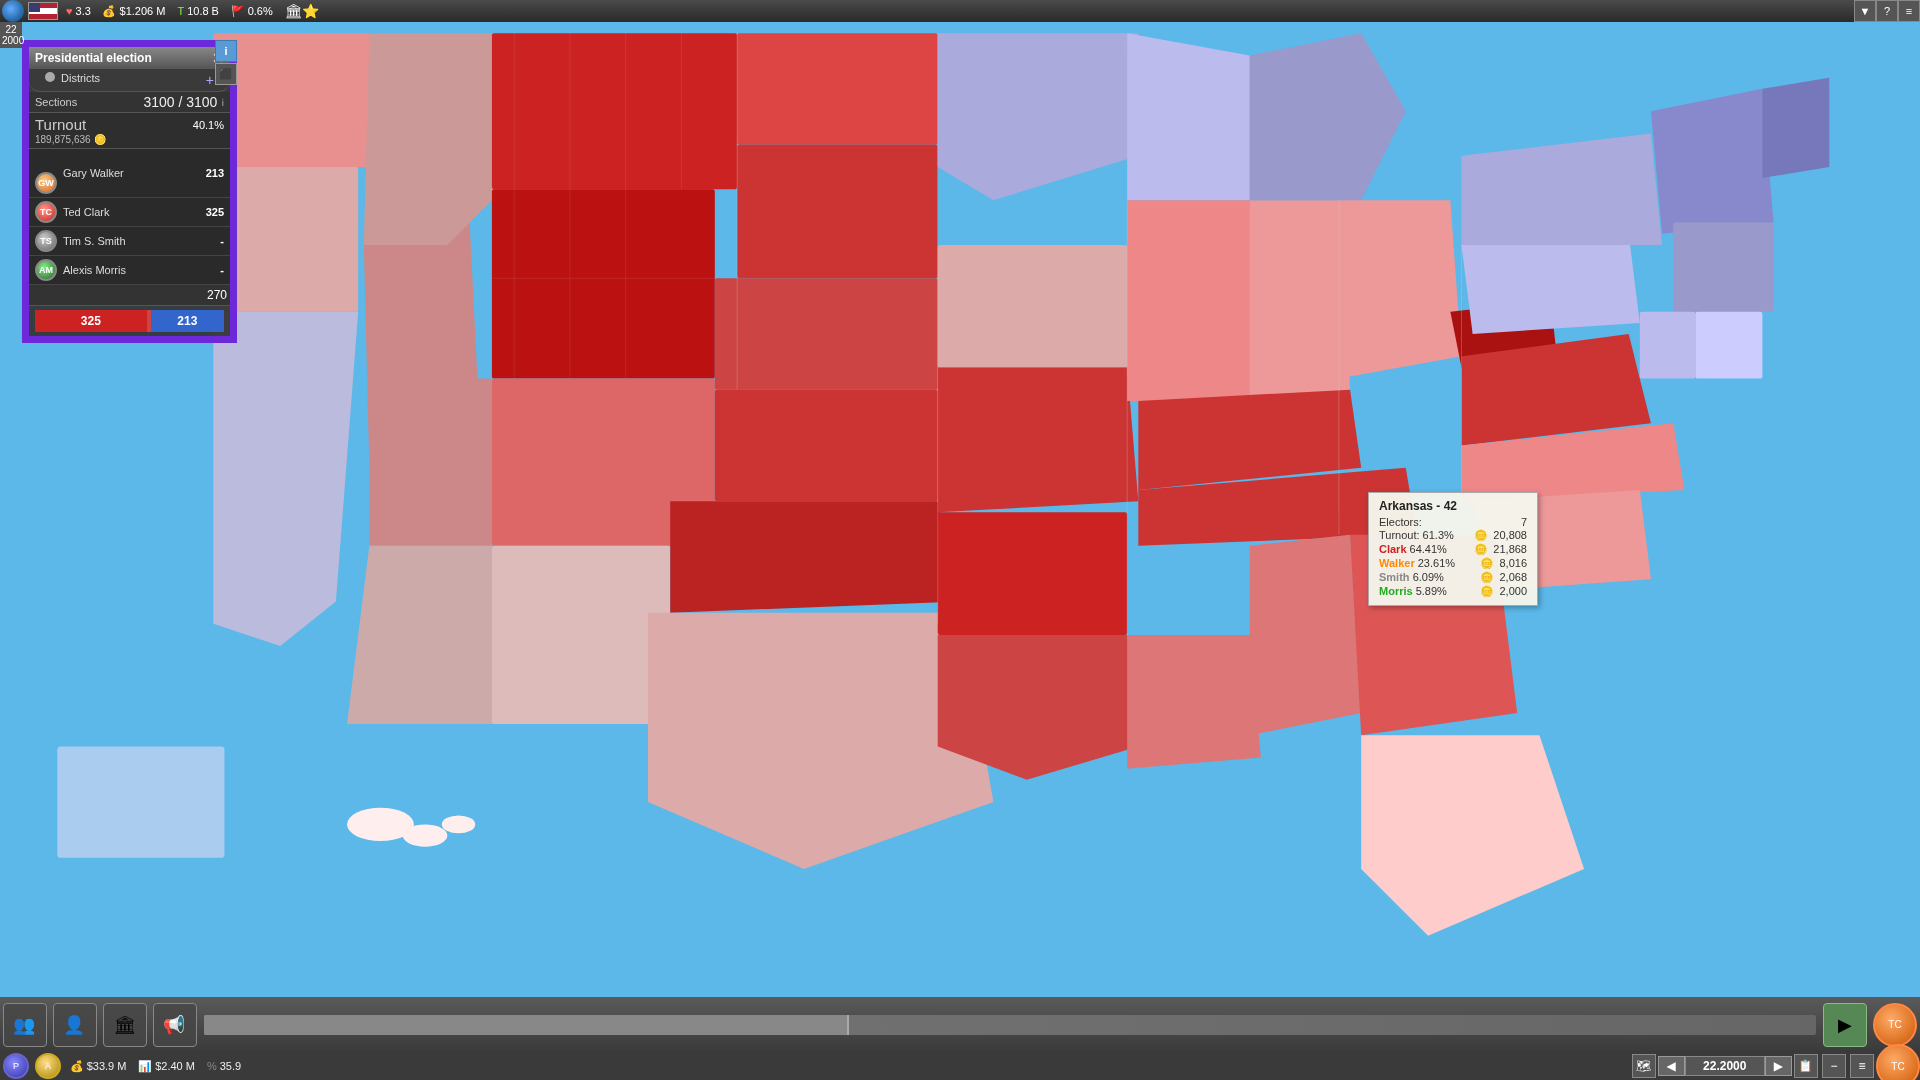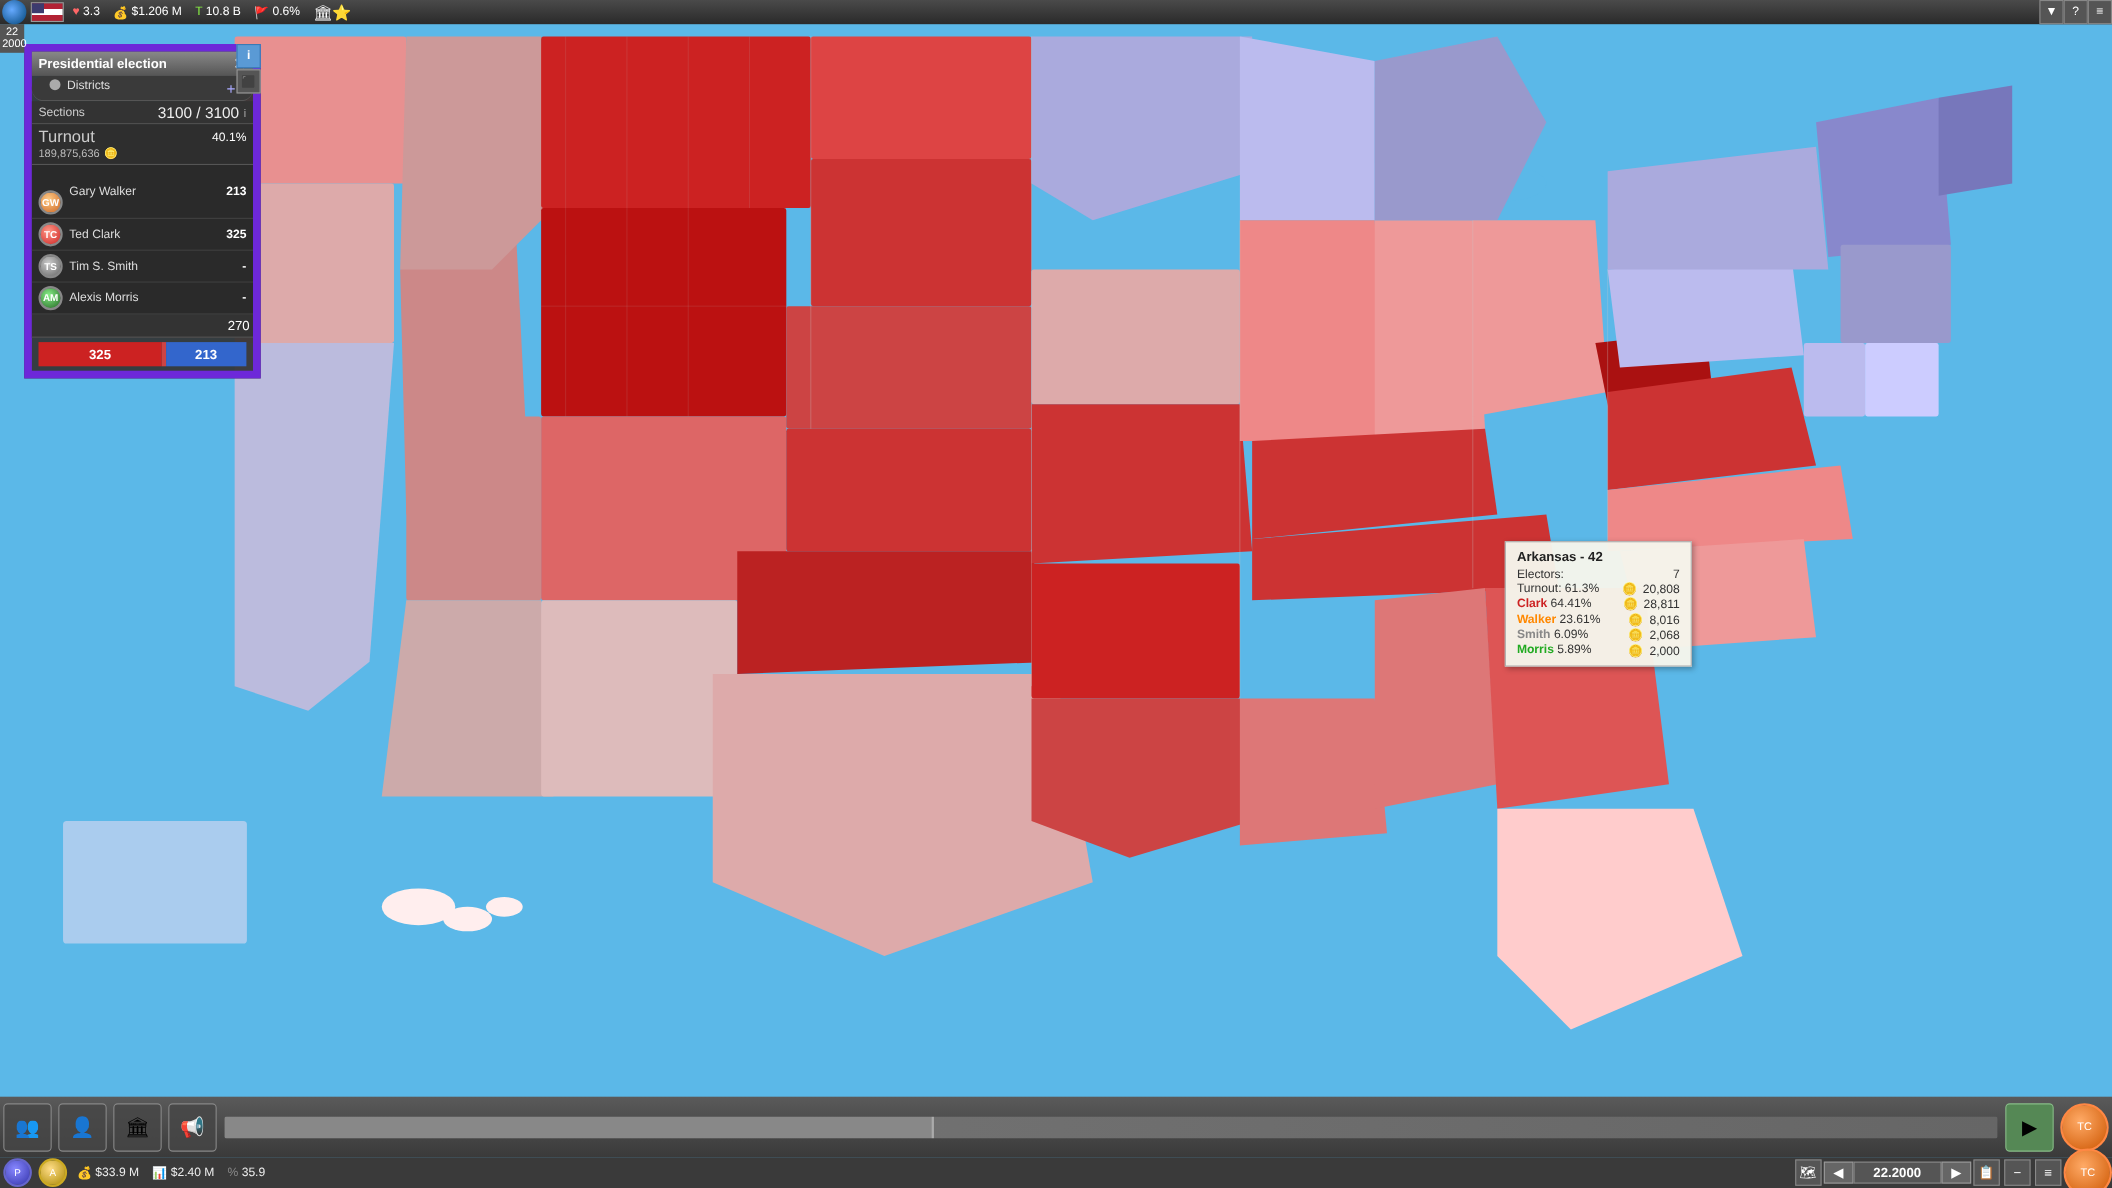--- a/index.html
+++ b/index.html
@@ -389,21 +389,21 @@
         <span class="coin">🪙</span>
         <span>20,808</span>
       </span>
     </div>
     <div class="tt-row">
       <span class="tt-clark">Clark
         <span style="color:#333;font-weight:normal;">64.41%</span>
       </span>
       <span class="tt-value">
         <span class="coin">🪙</span>
-        <span>28,811</span>
+        <span>21,868</span>
       </span>
     </div>
     <div class="tt-row">
       <span class="tt-walker">Walker
         <span style="color:#333;font-weight:normal;">23.61%</span>
       </span>
       <span class="tt-value">
         <span class="coin">🪙</span>
         <span>8,016</span>
       </span>

